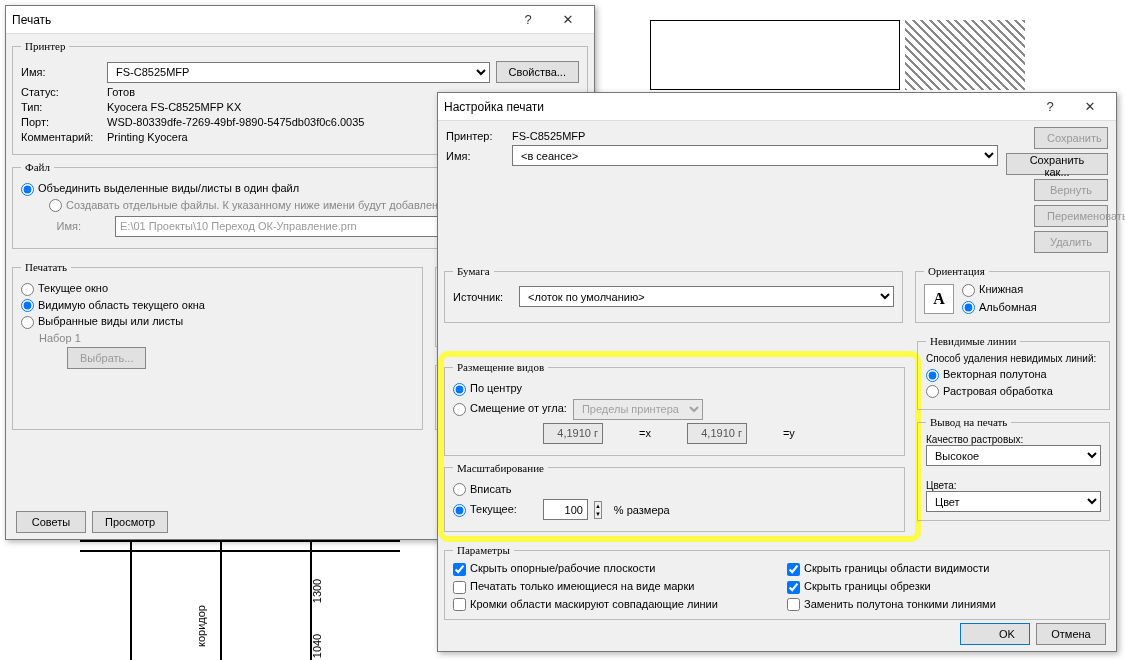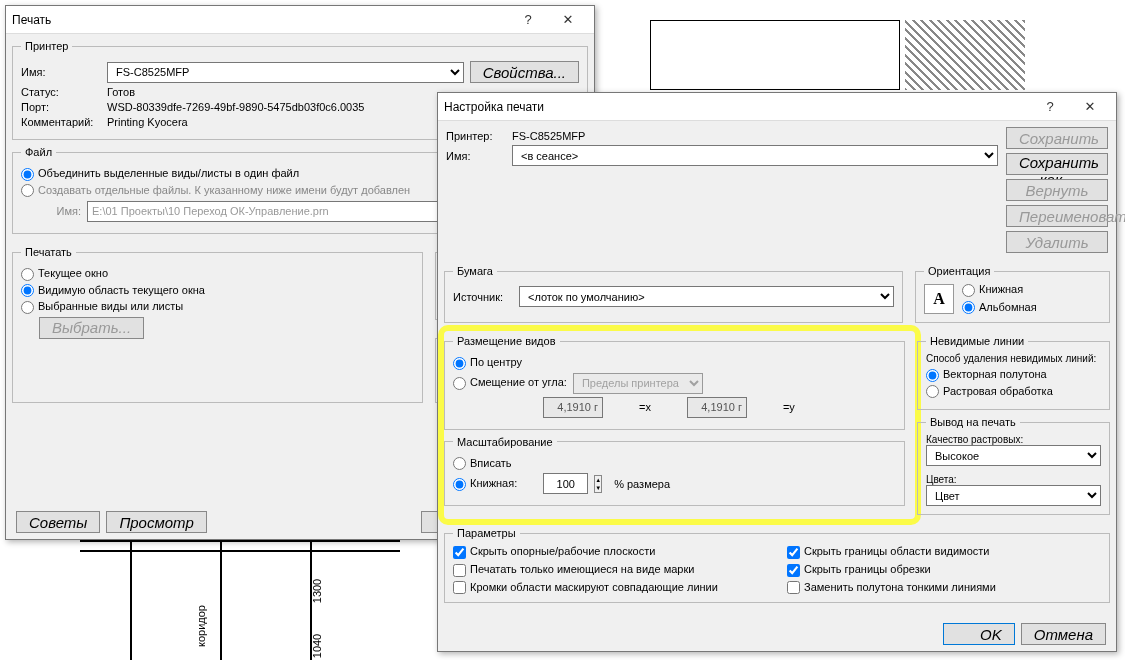--- a/index.html
+++ b/index.html
@@ -39,48 +39,48 @@
     width: 40px; height: 28px; display:flex; align-items:center; justify-content:center;
     color:#333; font-size:13px;
   }
 
   fieldset {
     border: 1px solid #bbb;
     margin: 6px;
     padding: 6px 8px 8px 8px;
     position: relative;
   }
-  legend { padding: 0 4px; font-size:11px; }
+  legend { padding: 0 4px; font-size:11px;font-family:Liberation Serif, serif; }
 
   .row { display:flex; align-items:center; gap:6px; margin:3px 0; }
   .lbl { min-width: 80px; }
   select, input[type=text] {
     font-family: inherit; font-size:11px;
     height: 21px; border:1px solid #777; background:#fff;
     padding: 0 4px;
   }
   select { appearance:auto; }
   button {
-    font-family: inherit; font-size:15px;
+    font-family: inherit; font-size:11px;
     height: 22px; border:1px solid #888; background:#e1e1e1;
-    padding: 0 12px; min-width:70px;font-style:italic;
-  }
-  button:disabled, .disabled { color:#999; }
+    padding: 0 12px; min-width:70px;
+  }
+  button:disabled, .disabled { color:#999;margin-left:28px; }
   input[type=radio], input[type=checkbox] { margin-right:4px; vertical-align:middle; }
   label { vertical-align:middle; }
 
   .hl { background: #ffff00aa; padding:0 2px; }
   .hl-fs { position:relative; }
   .hl-marker {
     position:absolute; pointer-events:none;
     border: 6px solid rgba(255,255,0,0.7);
     border-radius: 10px;
   }
 
-  .spin { width:45px; text-align:center; }
+  .spin { width:45px; text-align:right; }
   .fld-inline input[type=text] { width:60px; text-align:right; }
 
   .grey-text { color:#888; }
   .mini { font-size:10px; }
 
   .orient-icon {
     width:30px; height:30px; border:1px solid #999; background:#fff;
     display:inline-flex; align-items:center; justify-content:center;
     font-family: serif; font-weight:bold; font-size:16px;
     margin-right:8px;
@@ -131,20 +131,24 @@
       <select style="flex:1">
         <option>FS-C8525MFP</option>
       </select>
       <button>Свойства...</button>
     </div>
     <div class="row">
         <span class="lbl">Статус:</span>
         <span>Готов</span>
       </div>
     <div class="row">
+        <span class="lbl">Тип:</span>
+        <span>Kyocera FS-C8525MFP KX</span>
+      </div>
+    <div class="row">
         <span class="lbl">Порт:</span>
         <span>WSD-80339dfe-7269-49bf-9890-5475db03f0c6.0035</span>
       </div>
     <div class="row">
         <span class="lbl">Комментарий:</span>
         <span>Printing Kyocera</span>
       </div>
   </fieldset>
 
   <fieldset>
@@ -166,20 +170,23 @@
     <fieldset style="flex:1">
       <legend>Печатать</legend>
       <div class="row">
           <label><input type="radio" name="pr" style=""><span>Текущее окно</span></label>
         </div>
       <div class="row">
           <label><input type="radio" name="pr" checked="" style=""><span>Видимую область текущего окна</span></label>
         </div>
       <div class="row">
           <label><input type="radio" name="pr" style=""><span>Выбранные виды или листы</span></label>
+        </div>
+      <div class="row grey-text" style="padding-left:18px">
+          <span>Набор 1</span>
         </div>
       <div class="row" style="padding-left:18px">
           <button disabled="">Выбрать...</button>
         </div>
     </fieldset>
 
     <div style="width:165px;display:flex;flex-direction:column;">
       <fieldset>
         <legend>Настройка</legend>
         <div class="mini">Количество экземпляр</div>
@@ -249,21 +256,21 @@
         <span class="orient-icon">A</span>
         <div class="flex-col">
           <label><input type="radio" name="ori" style=""><span>Книжная</span></label>
           <label><input type="radio" name="ori" checked="" style=""><span>Альбомная</span></label>
         </div>
       </div>
     </fieldset>
   </div>
 
   <div style="display:flex;position:relative;">
-    <div style="flex:1;position:relative;">
+    <div style="flex:1;position:relative;margin-top:26px;">
       <div class="hl-marker" style="top:-4px;left:0;right:-10px;bottom:-4px;"></div>
       <fieldset>
         <legend>Размещение видов</legend>
         <div class="row">
             <label><input type="radio" name="pl" checked="" style=""><span>По центру</span></label>
           </div>
         <div class="row">
           <label><input type="radio" name="pl" style=""><span>Смещение от угла:</span></label>
           <select disabled="" style="width:130px;background:#e8e8e8"><option>Пределы принтера</option></select>
         </div>
@@ -273,21 +280,21 @@
           <input type="text" disabled="" style="background: rgb(232, 232, 232);" value="4,1910 г">
           <span>=y</span>
         </div>
       </fieldset>
       <fieldset>
         <legend>Масштабирование</legend>
         <div class="row">
             <label><input type="radio" name="sc" style=""><span>Вписать</span></label>
           </div>
         <div class="row">
-          <label><input type="radio" name="sc" checked="" style=""><span>Книжная:</span></label>
+          <label><input type="radio" name="sc" checked="" style=""><span>Текущее:</span></label>
           <input type="text" class="spin" style="margin-left: 20px;" value="100">
           <span style="display:inline-flex;flex-direction:column;border:1px solid #888;font-size:6px;line-height:8px;">
               <span>▲</span>
               <span>▼</span>
             </span>
           <span style="margin-left:6px">% размера</span>
         </div>
       </fieldset>
     </div>
 
@@ -299,21 +306,21 @@
             <label><input type="radio" name="hl" checked="" style=""><span>Векторная полутона</span></label>
           </div>
         <div class="row">
             <label><input type="radio" name="hl" style=""><span>Растровая обработка</span></label>
           </div>
       </fieldset>
       <fieldset>
         <legend>Вывод на печать</legend>
         <div class="mini">Качество растровых:</div>
         <select style="width:100%"><option>Высокое</option></select>
-        <div class="mini" style="margin-top:8px">Цвета:</div>
+        <div class="mini" style="margin-top:14px">Цвета:</div>
         <select style="width:100%"><option>Цвет</option></select>
       </fieldset>
     </div>
   </div>
 
   <fieldset>
     <legend>Параметры</legend>
     <div style="display:flex;gap:20px;">
       <div class="flex-col" style="flex:1">
         <label><input type="checkbox" checked="" style=""><span>Скрыть опорные/рабочие плоскости</span></label>

